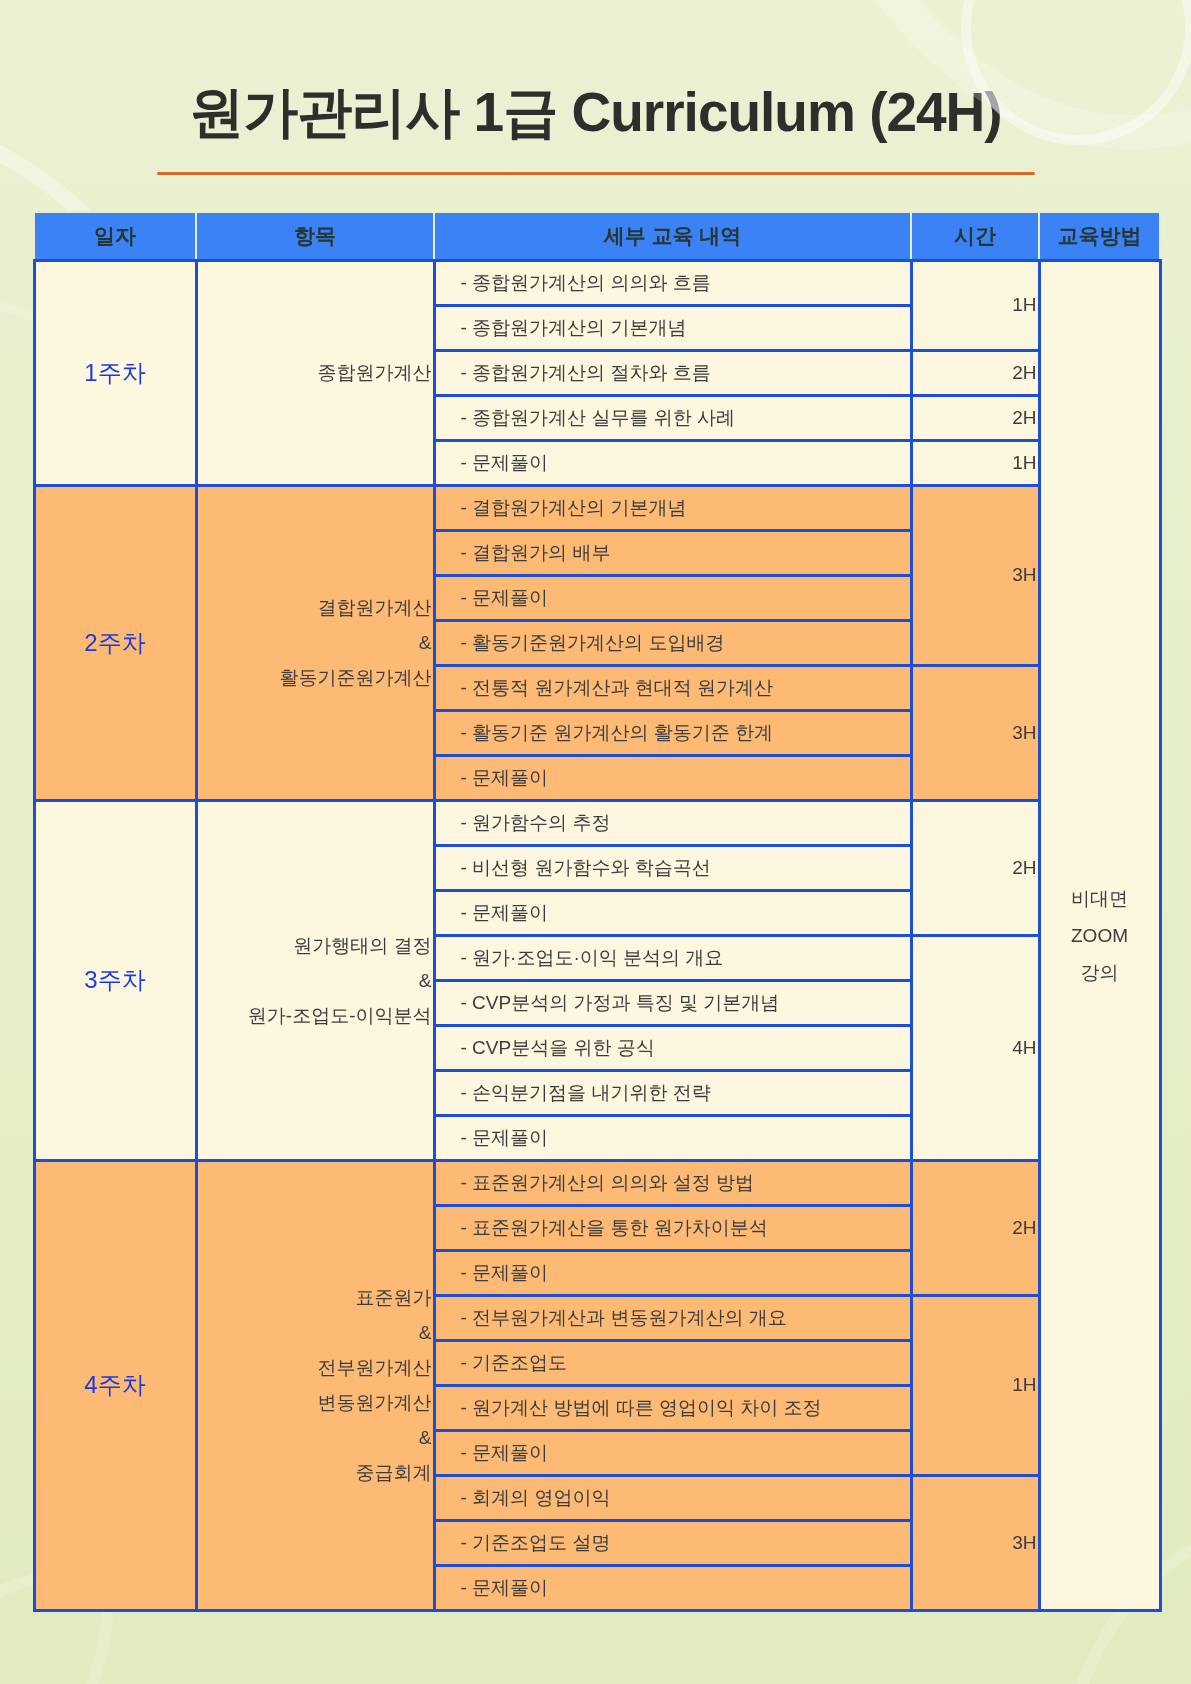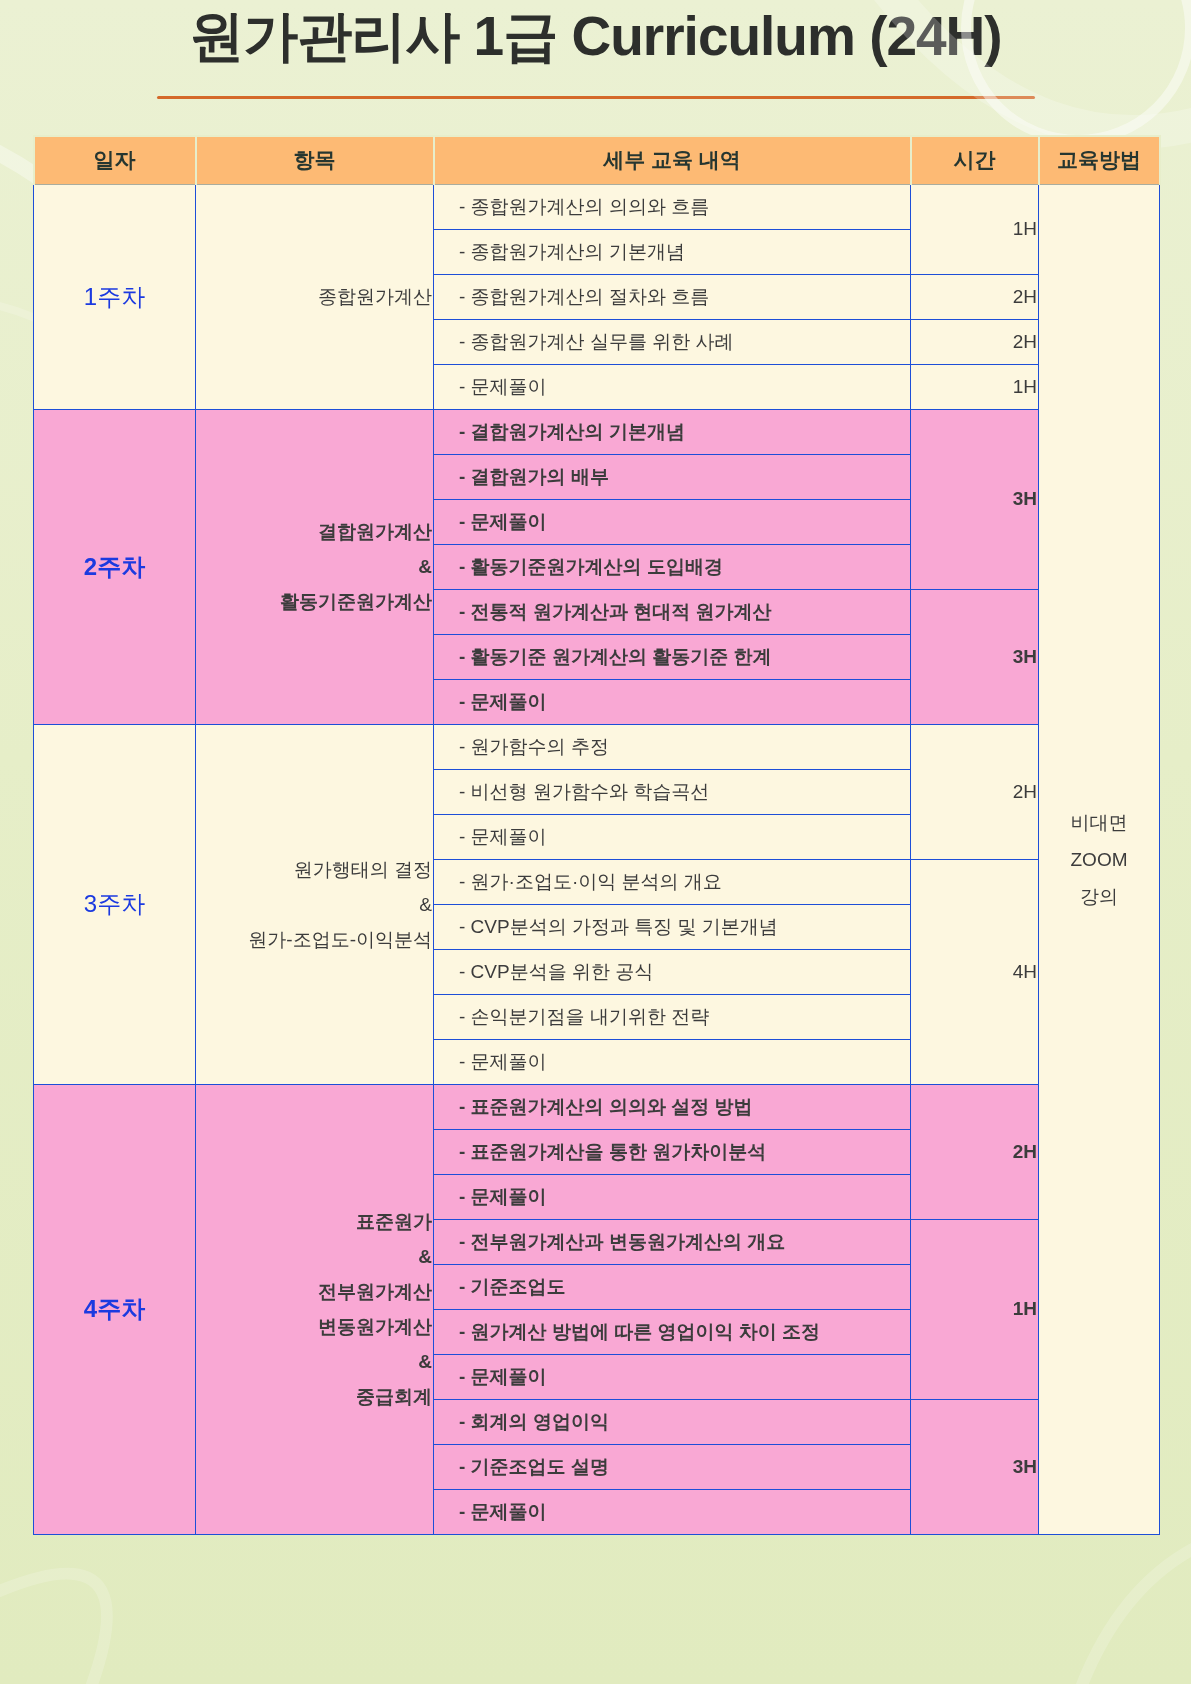--- a/index.html
+++ b/index.html
@@ -4,44 +4,44 @@
 <style>
   * { box-sizing: border-box; }
   html,body { margin:0; padding:0; }
   body {
     width:1191px; height:1684px; position:relative; overflow:hidden;
     font-family:"Liberation Sans","DejaVu Sans",sans-serif;
     background:linear-gradient(180deg,#ebf1d3 0%,#e6eec8 45%,#e1ebbf 100%);
   }
   .decor { position:absolute; inset:0; pointer-events:none; }
   h1.title {
-    margin:0; text-align:center;
+    margin:0; padding-top:76px; text-align:center;
     font-size:55px; font-weight:800; letter-spacing:-1px; color:#2d2f2c;
   }
   .title-underline {
     width:878px; height:3px; background:#d4692a; margin:22px auto 0;
     border-radius:2px;
   }
   .table-wrap { margin:36px auto 0; width:1126px; position:relative; }
   table.curriculum {
     border-collapse:collapse; table-layout:fixed; width:1126px;
     border:1px solid #a3a796;
   }
   th {
-    height:48px; background:#fdba74; color:#263630;
+    height:48px; background:#3b82f6; color:#263630;
     font-size:21px; font-weight:600;
     border:2px solid #e7eecb; border-bottom:1px solid #a9ad9f;
   }
   td {
-    border:1px solid #1d4ed8; font-size:19px; color:#3c3c3c; height:45px;
+    border:3px solid #1d4ed8; font-size:19px; color:#3c3c3c; height:45px;
     overflow:hidden;
     margin-top:31px;
   }
   tr.sec-cream > td { background:#fdf7e0; }
-  tr.sec-blue  > td { background:#f9a8d4;font-weight:bold; }
+  tr.sec-blue  > td { background:#fdba74; }
   td.week  { text-align:center; vertical-align:middle; color:#1b3ae0; font-size:24px; font-weight:500; }
   td.topic { text-align:right; vertical-align:middle; }
   .topic-line { line-height:35px; }
   td.detail { text-align:left; padding-left:25px; }
   td.time  { text-align:right; vertical-align:middle; }
   td.method { background:#fdf7e0 !important; text-align:center; vertical-align:middle; }
   .method-line { line-height:37px; }
 </style>
 </head>
 <body>

